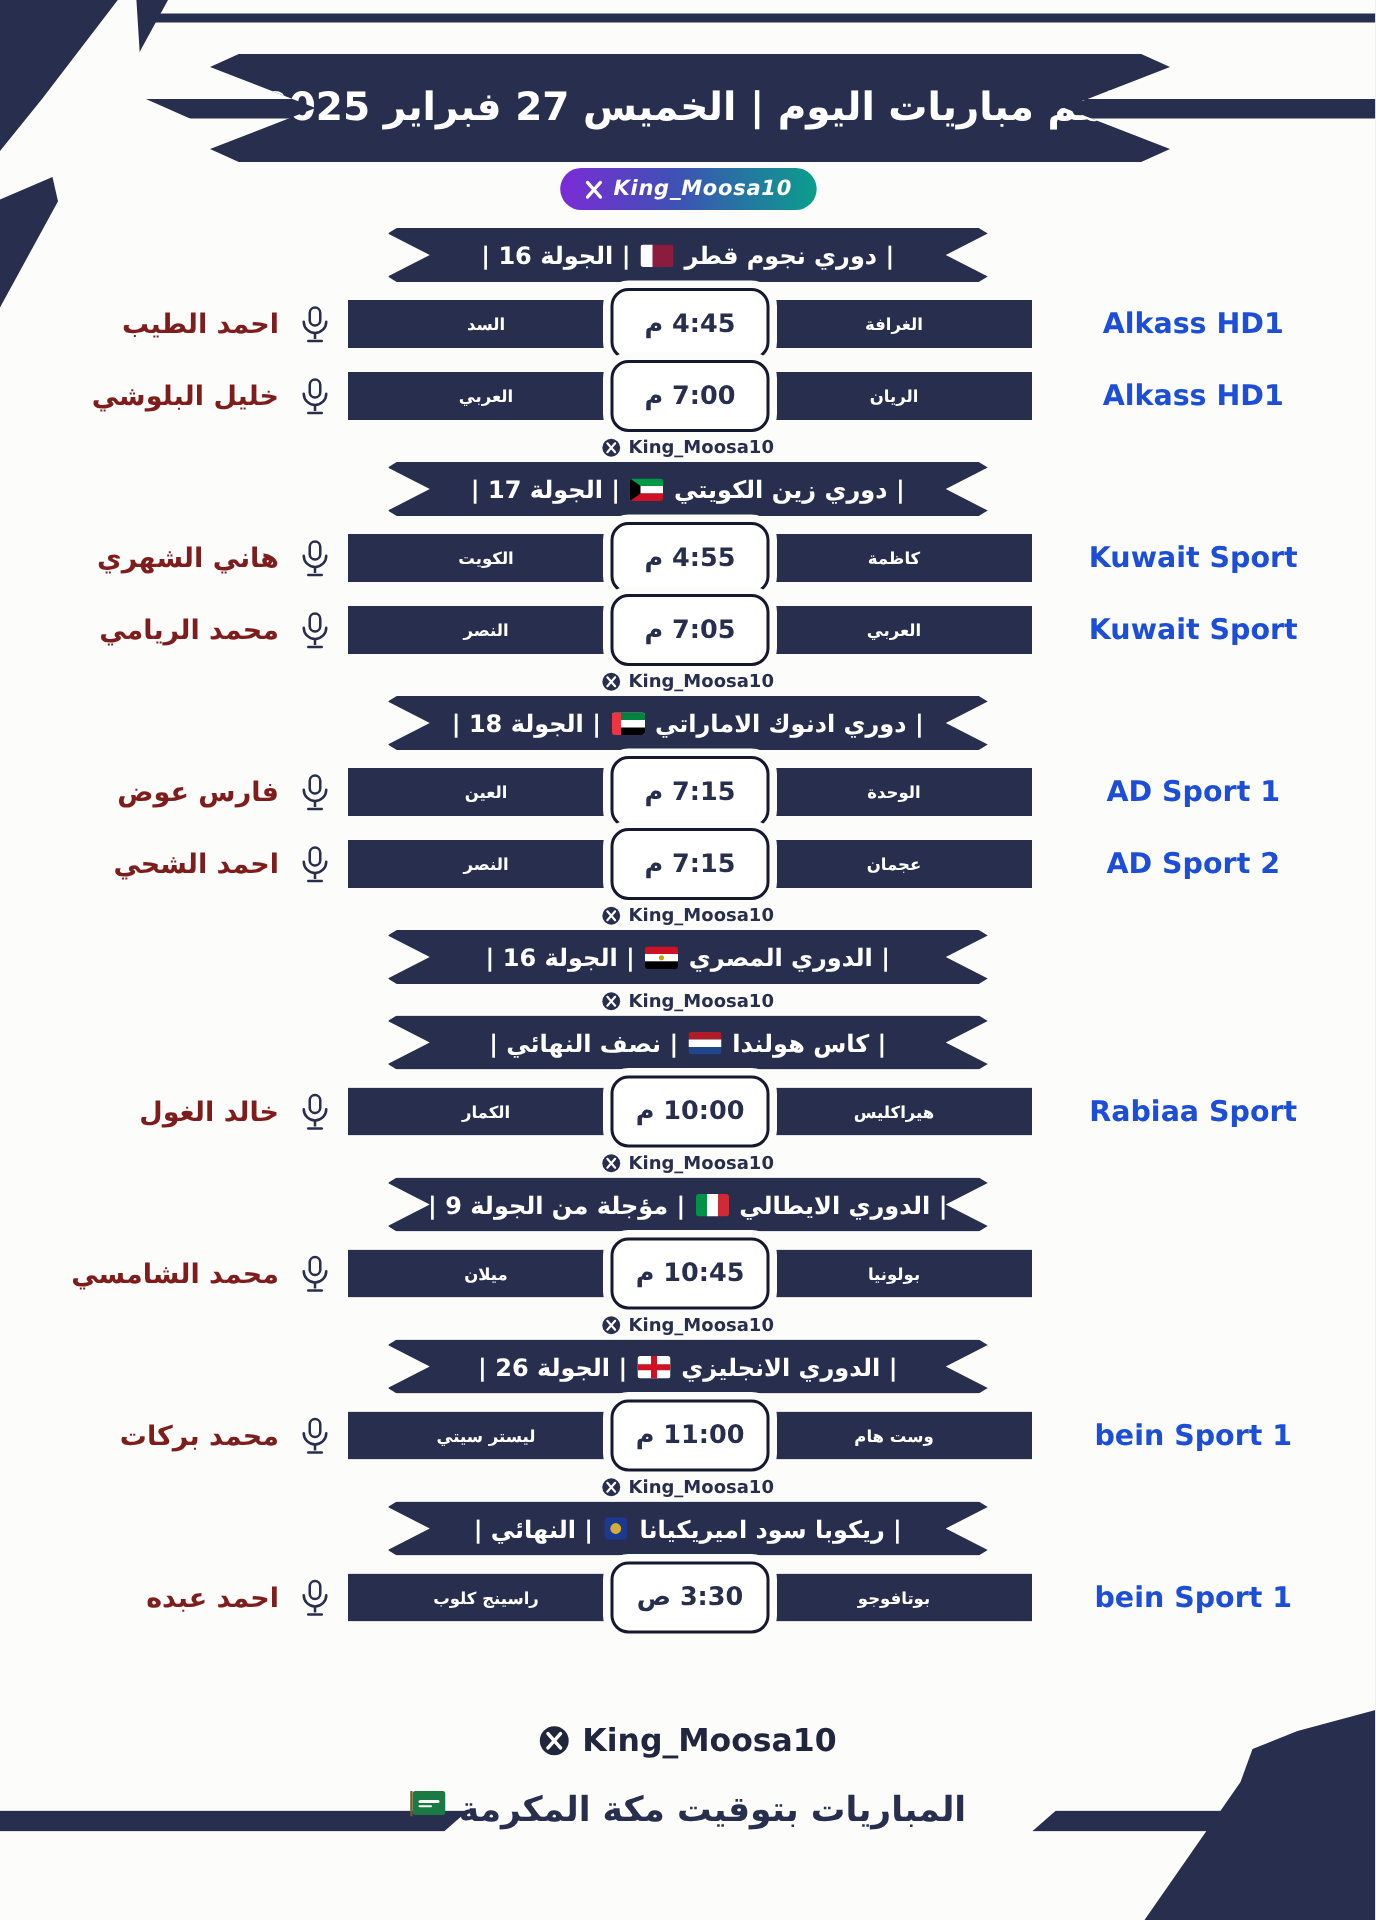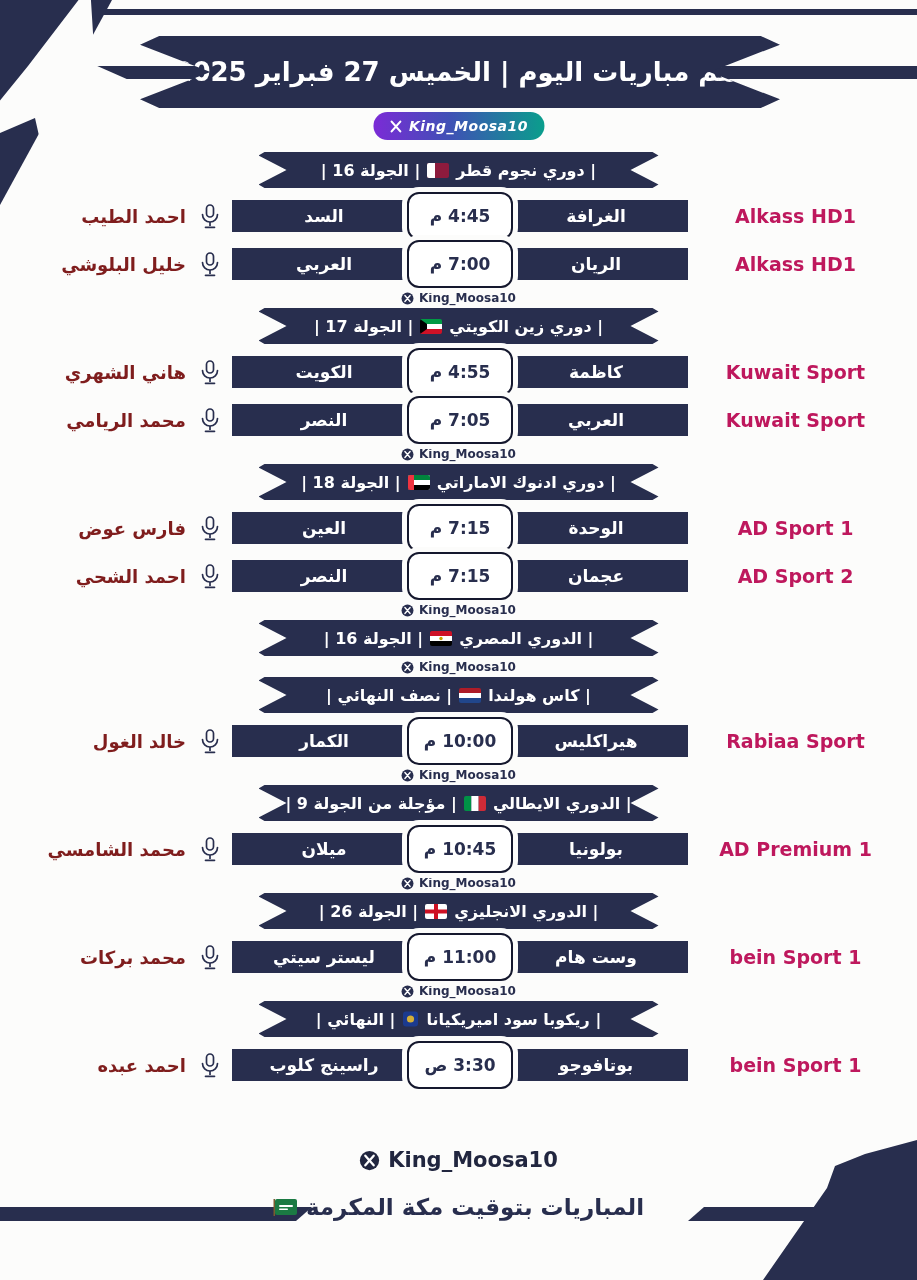--- a/index.html
+++ b/index.html
@@ -26,33 +26,33 @@
   .league-ribbon{width:400px;height:36px;margin:0 auto 4px;background:#282e4e;
     clip-path:polygon(1.5% 0,98.5% 0,100% 10%,93% 50%,100% 90%,98.5% 100%,1.5% 100%,0 90%,7% 50%,0 10%);
     display:flex;align-items:center;justify-content:center;gap:7px;direction:rtl;
     color:#fff;font-size:16px;font-weight:bold;}
   .league-ribbon .flag{display:inline-flex;border-radius:2px;overflow:hidden;}
   .match-row{display:grid;grid-template-columns:188px 44px 456px auto;align-items:center;height:48px;}
   .commentator{text-align:right;font-size:18px;font-weight:bold;color:#7f1d1d;padding-right:2px;}
   .mic{display:flex;align-items:center;justify-content:center;}
   .bars{position:relative;display:flex;align-items:center;direction:rtl;height:32px;}
   .team-bar{flex:1;height:32px;background:#282e4e;display:flex;align-items:center;justify-content:center;
-    color:#fff;font-size:17px;font-weight:bold;}
+    color:#fff;font-size:11px;font-weight:bold;}
   .team-bar.inner-left{clip-path:polygon(8px 0,100% 0,100% 100%,8px 100%,0 50%);}
   .team-bar.inner-right{clip-path:polygon(0 0,calc(100% - 8px) 0,100% 50%,calc(100% - 8px) 100%,0 100%);}
   .time-capsule{width:102px;height:44px;background:#fff;border:2px solid #15182e;border-radius:12px;
     margin:0 -9px;z-index:2;box-shadow:0 0 0 5px #fcfcfb;display:flex;align-items:center;justify-content:center;
     direction:rtl;font-size:17px;font-weight:bold;color:#282e4e;}
-  .channel{text-align:center;font-size:19px;font-weight:bold;color:#be185d;padding-right:14px;}
+  .channel{text-align:center;font-size:19px;font-weight:bold;color:#1d4ed8;padding-right:14px;}
   .wm-row{display:flex;align-items:center;justify-content:center;gap:5px;
     margin:3px 0 2px;color:#282e4e;font-weight:bold;font-size:12px;}
   
   .footer-wm{position:absolute;top:1148px;left:0;width:100%;display:flex;align-items:center;
     justify-content:center;gap:8px;font-size:21px;font-weight:bold;color:#21263f;}
-  .footer-note{position:absolute;top:1194px;left:0;width:100%;display:flex;align-items:center;
+  .footer-note{position:absolute;top:1194px;left:0;width:100%;display:flex;
     justify-content:center;gap:9px;direction:rtl;font-size:23px;font-weight:bold;color:#282e4e;z-index:3;}
   .footer-bar-left{position:absolute;top:1207px;left:0;width:312px;height:14px;background:#282e4e;
     clip-path:polygon(0 0,100% 0,calc(100% - 16px) 100%,0 100%);}
   .footer-bar-right{position:absolute;top:1207px;left:688px;width:170px;height:14px;background:#282e4e;
     clip-path:polygon(16px 0,100% 0,100% 100%,0 100%);}
 </style>
 </head>
 <body>
 
 <div class="page">
@@ -316,21 +316,20 @@
               <path d="M4.5 11a7.5 7.5 0 0 0 15 0" fill="none" stroke="#282e4e" stroke-width="1.7" stroke-linecap="round"></path>
               <line x1="12" y1="18.5" x2="12" y2="22.5" stroke="#282e4e" stroke-width="1.7"></line>
               <line x1="7.5" y1="23.8" x2="16.5" y2="23.8" stroke="#282e4e" stroke-width="1.7" stroke-linecap="round"></line>
             </svg>
           </div>
         <div class="bars">
           <div class="team-bar inner-left">بولونيا</div>
           <div class="time-capsule">10:45 م</div>
           <div class="team-bar inner-right">ميلان</div>
         </div>
-        <div class="channel">AD Premium 1</div>
       </div>
       <div class="wm-row">
         <svg width="13" height="13" viewBox="0 0 24 24">
             <circle cx="12" cy="12" r="11" fill="#282e4e"></circle>
             <path d="M7.2 6.5 L16.8 17.5 M16.8 6.5 L7.2 17.5" stroke="#fff" stroke-width="2.6" stroke-linecap="round"></path>
           </svg>
         <span>King_Moosa10</span>
       </div>
     </div>
 

